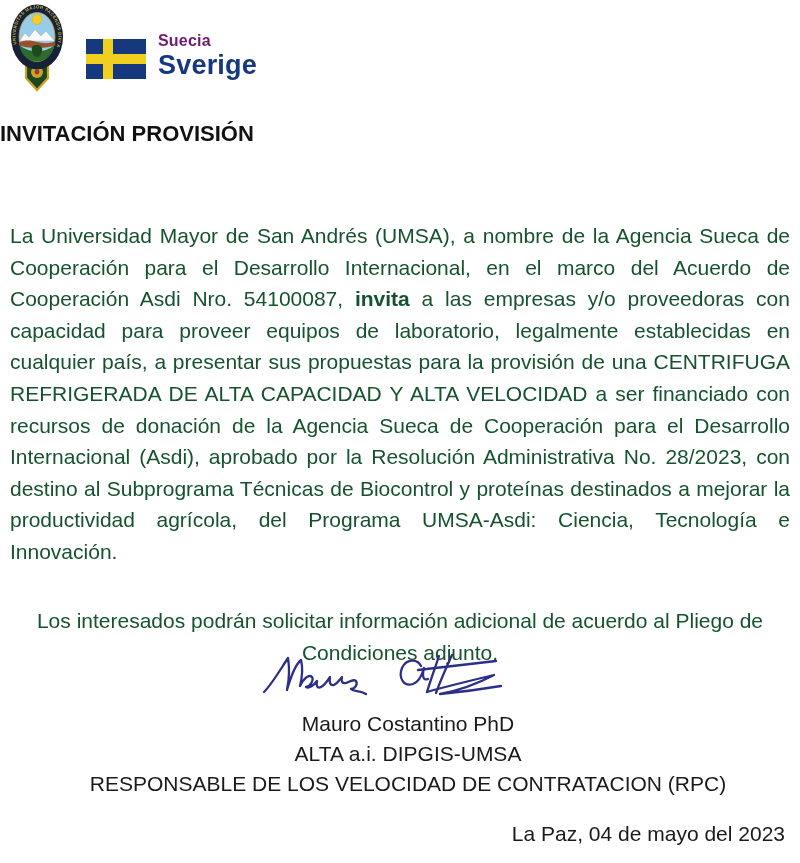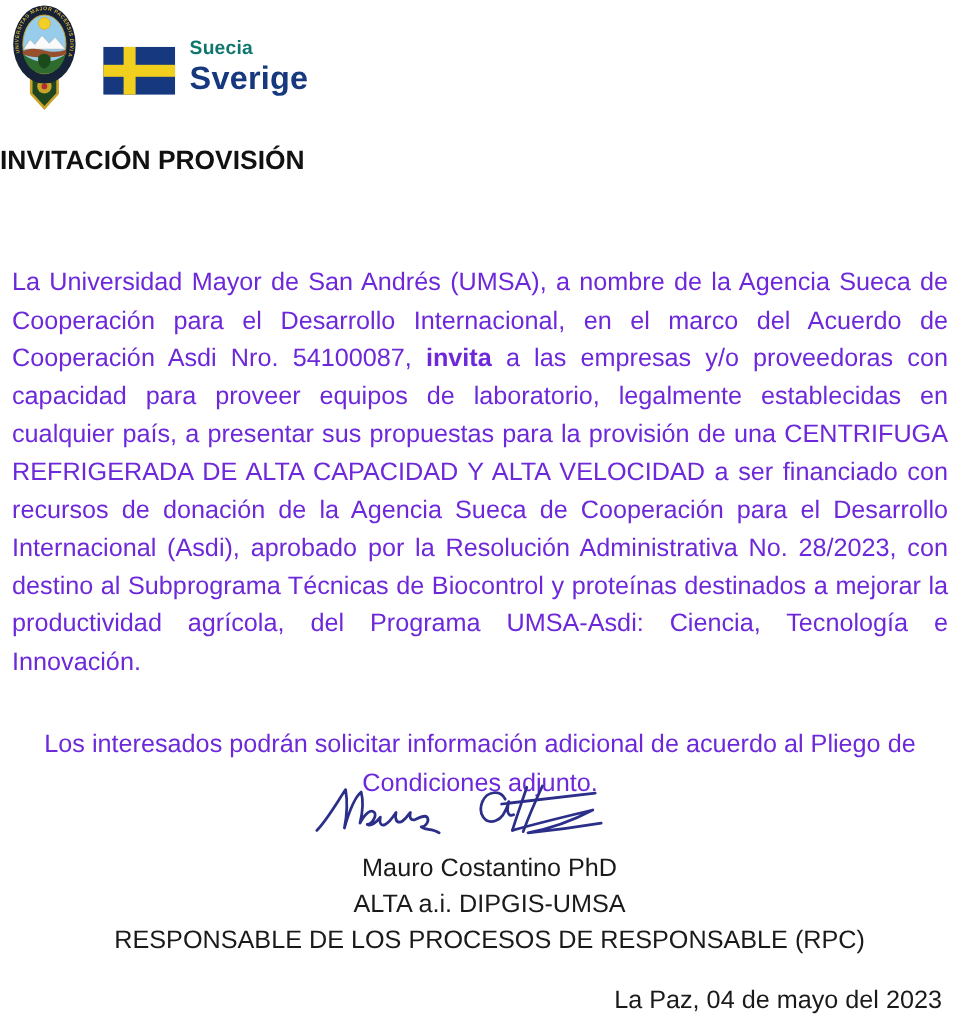--- a/index.html
+++ b/index.html
@@ -10,30 +10,30 @@
     font-family:"Liberation Sans", sans-serif;
     color:#1a1a1a;
     overflow:hidden;
     margin:0 auto;
   }
   
   .crest-svg{position:absolute;left:10px;top:4px;width:54px;height:90px;}
   .sweden{position:absolute;left:86px;top:39px;display:flex;gap:12px;}
   .flag-svg{width:60px;height:40px;display:block;}
   .sweden-text{margin-top:-6px;line-height:1;}
-  .suecia{font-size:16px;font-weight:700;color:#0f766e;letter-spacing:.2px;}
+  .suecia{font-size:16px;font-weight:700;color:#701a75;letter-spacing:.2px;}
   .sverige{font-size:27px;font-weight:700;color:#16387E;margin-top:3px;letter-spacing:.2px;}
   
   .title{
     position:absolute;top:119px;left:0;right:0;
     text-align:left;font-weight:700;font-size:22px;line-height:29.5px;
     color:#111111;
   }
   
-  .para{position:absolute;left:10px;width:780px;font-size:21px;line-height:31.6px;color:#6d28d9;}
+  .para{position:absolute;left:10px;width:780px;font-size:21px;line-height:31.6px;color:#14532d;}
   .para-1{top:199px;text-align:justify;}
   .para-2{top:584px;text-align:center;}
   .para b{font-weight:700;}
   
   .sig-svg{position:absolute;left:258px;top:648px;width:268px;height:58px;}
   .sig-lines{
     position:absolute;top:709px;left:16px;right:0;
     text-align:center;font-size:21px;line-height:30px;color:#1a1a1a;
   }
   
@@ -97,18 +97,18 @@
       <path d="M181 8 C177 20 172 34 169 44"></path>
       <path d="M194 7 C188 20 182 34 178 45"></path>
       <path d="M169 44 C190 38 215 32 236 27 C219 36 198 43 182 46 C203 44 225 41 243 38"></path>
       <path d="M160 22 L238 13"></path>
     </g>
   </svg>
 
   <div class="sig-lines">
     <div>Mauro Costantino PhD</div>
     <div>ALTA a.i. DIPGIS-UMSA</div>
-    <div>RESPONSABLE DE LOS PROCESOS DE RESPONSABLE (RPC)</div>
+    <div>RESPONSABLE DE LOS VELOCIDAD DE CONTRATACION (RPC)</div>
   </div>
 
   <div class="date">La Paz, 04 de mayo del 2023</div>
 
 </div>
 
 </body></html>

